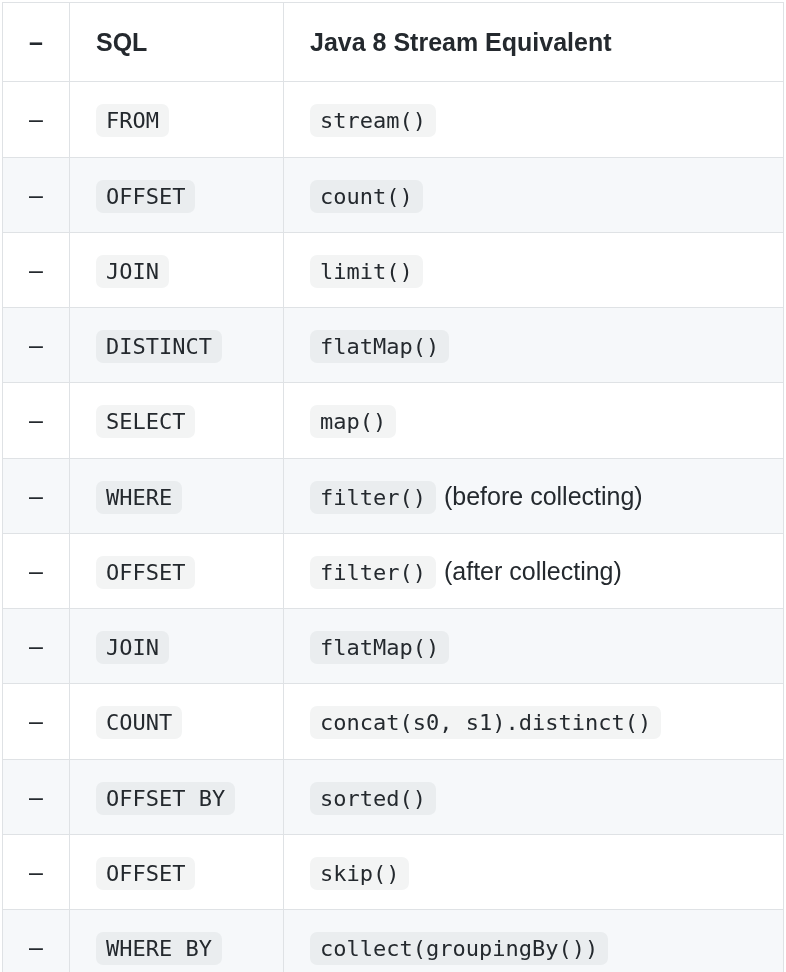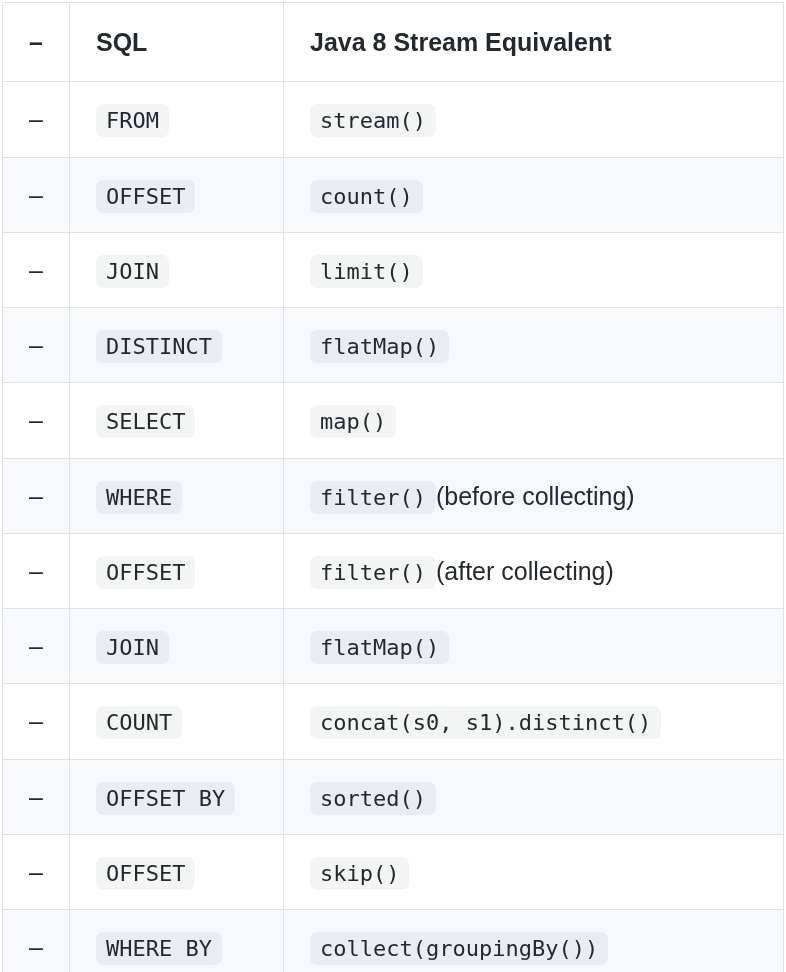--- a/index.html
+++ b/index.html
@@ -43,20 +43,21 @@
   tbody tr:nth-child(even) { background: var(--stripe); }
   .code-chip {
     font-family: "DejaVu Sans Mono", "Liberation Mono", monospace;
     font-size: 22px;
     background: var(--chip-bg);
     padding: 4px 10px;
     border-radius: 7px;
     white-space: nowrap;
   }
   .note {
+    margin-left: 8px;
     white-space: nowrap;
   }
   .note:empty { display: none; margin: 0; }
   .dash-cell { font-weight: normal; }
 </style>
 </head>
 <body>
 
 <table class="md-table">
   <colgroup>

